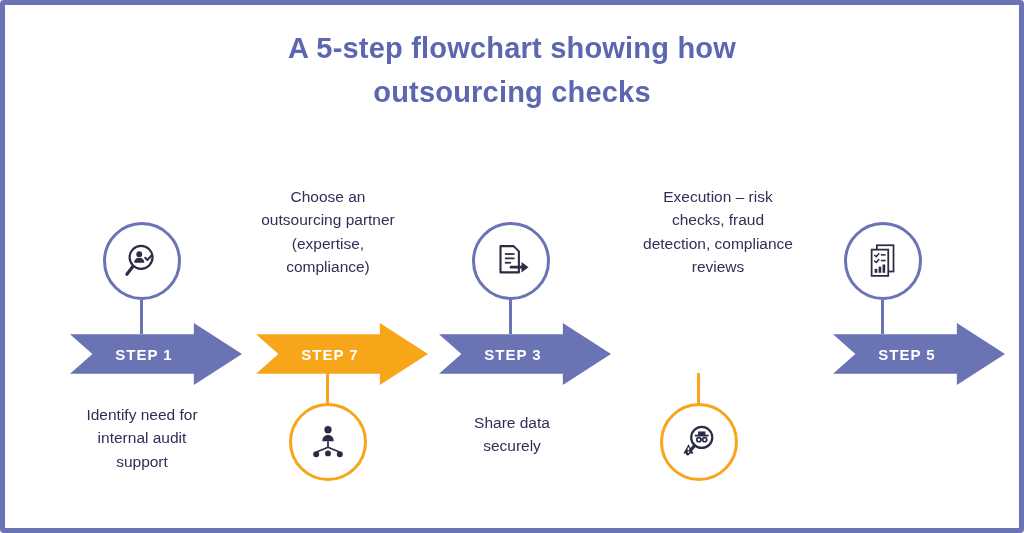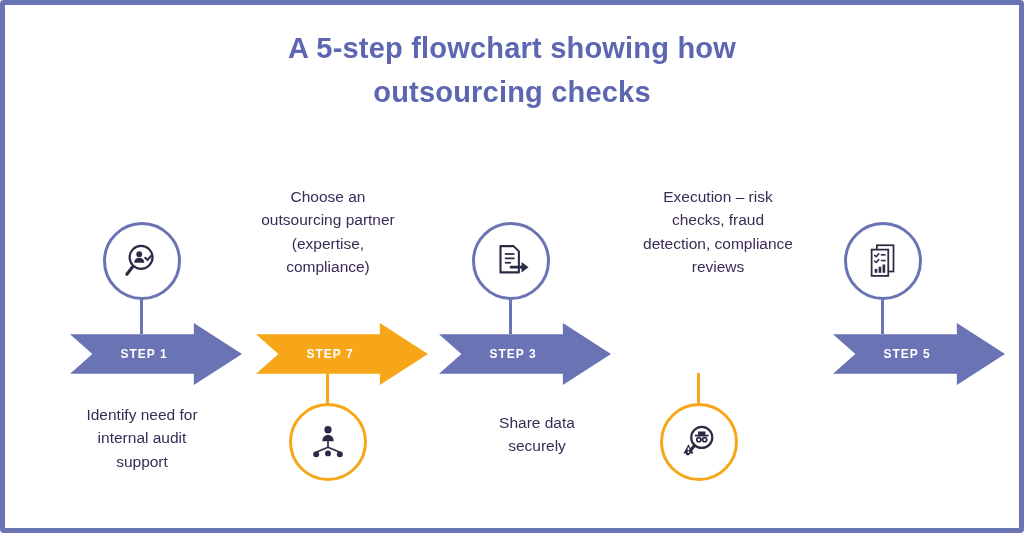--- a/index.html
+++ b/index.html
@@ -30,21 +30,21 @@
   .arrow{
     position:absolute;top:318px;width:172px;height:62px;
     clip-path:polygon(0 18%, 72% 18%, 72% 0, 100% 50%, 72% 100%, 72% 82%, 0 82%, 13% 50%);
   }
   .arrow.purple{background:var(--purple);}
   .arrow.orange{background:var(--orange);}
   .arrow-label{
     position:absolute;left:12px;width:124px;top:50%;
     transform:translateY(-50%);
     text-align:center;color:#fff;font-weight:bold;
-    font-size:12px;letter-spacing:1px;white-space:nowrap;
+    font-size:15px;letter-spacing:1px;white-space:nowrap;
   }
   .circle{
     position:absolute;width:78px;height:78px;box-sizing:border-box;
     border-radius:50%;background:#fff;border:3px solid var(--purple);
     display:flex;align-items:center;justify-content:center;
     z-index:2;
   }
   .circle.orange{border-color:var(--orange);}
   .connector{position:absolute;width:3px;z-index:1;}
   .connector.purple{background:var(--purple);}
@@ -104,21 +104,21 @@
       <line class="ink-stroke" x1="17" y1="21" x2="28" y2="21" stroke-width="2"></line>
       <line class="ink-stroke" x1="17" y1="26" x2="24" y2="26" stroke-width="2"></line>
       <line class="ink-stroke" x1="24" y1="31" x2="38" y2="31" stroke-width="3" stroke-linecap="round"></line>
       <path class="ink-fill" d="M36 25l8 6-8 6z"></path>
     </svg>
   </div>
   <div class="connector purple" style="left:504px;top:295px;height:34px;"></div>
   <div class="arrow purple" style="left:434px;">
     <span class="arrow-label">STEP 3</span>
   </div>
-  <div class="desc" style="left:472px;top:406px;width:120px;">Share data securely</div>
+  <div class="desc" style="left:447px;top:406px;width:120px;">Share data securely</div>
 
   <div class="desc" style="left:636px;top:180px;width:154px;">Execution – risk checks, fraud detection, compliance reviews</div>
   <div class="connector orange" style="left:692px;top:368px;height:31px;"></div>
   <div class="circle orange" style="left:655px;top:398px;">
     <svg viewBox="0 0 48 48" width="44" height="44">
       <circle class="ink-stroke" cx="27" cy="19" r="11.5" stroke-width="2.4"></circle>
       <line class="ink-stroke" x1="19" y1="28" x2="11.5" y2="37" stroke-width="3.4" stroke-linecap="round"></line>
       <path class="ink-fill" d="M23 17v-4.5h8V17z"></path>
       <line class="ink-stroke" x1="19.5" y1="17" x2="34.5" y2="17" stroke-width="2"></line>
       <circle class="ink-stroke" cx="23.8" cy="21.5" r="2.2" stroke-width="1.8"></circle>

